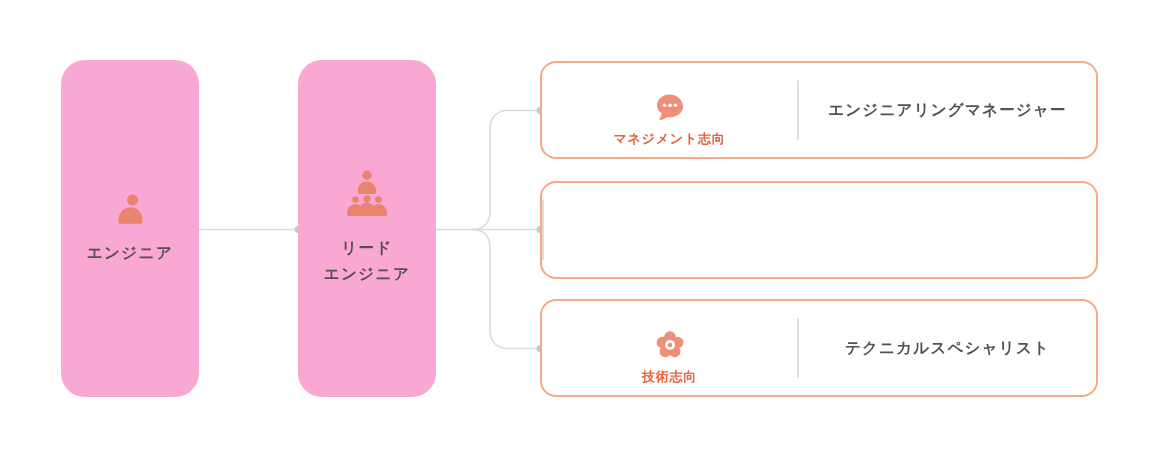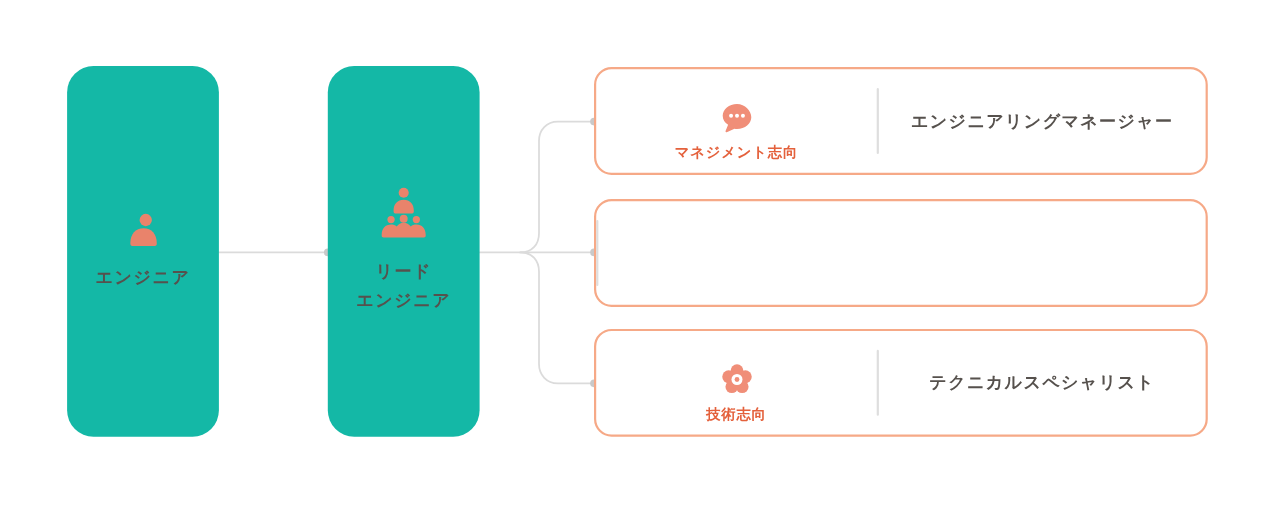--- a/index.html
+++ b/index.html
@@ -22,21 +22,21 @@
     width: 1160px;
     height: 460px;
     pointer-events: none;
   }
   
   .node {
     position: absolute;
     top: 60px;
     width: 138px;
     height: 337px;
-    background: #14b8a6;
+    background: #f9a8d4;
     border-radius: 24px;
     display: flex;
     flex-direction: column;
     align-items: center;
     justify-content: center;
     gap: 13px;
     box-sizing: border-box;
   }
   .node-1 { left: 61px; }
   .node-2 { left: 298px; }

